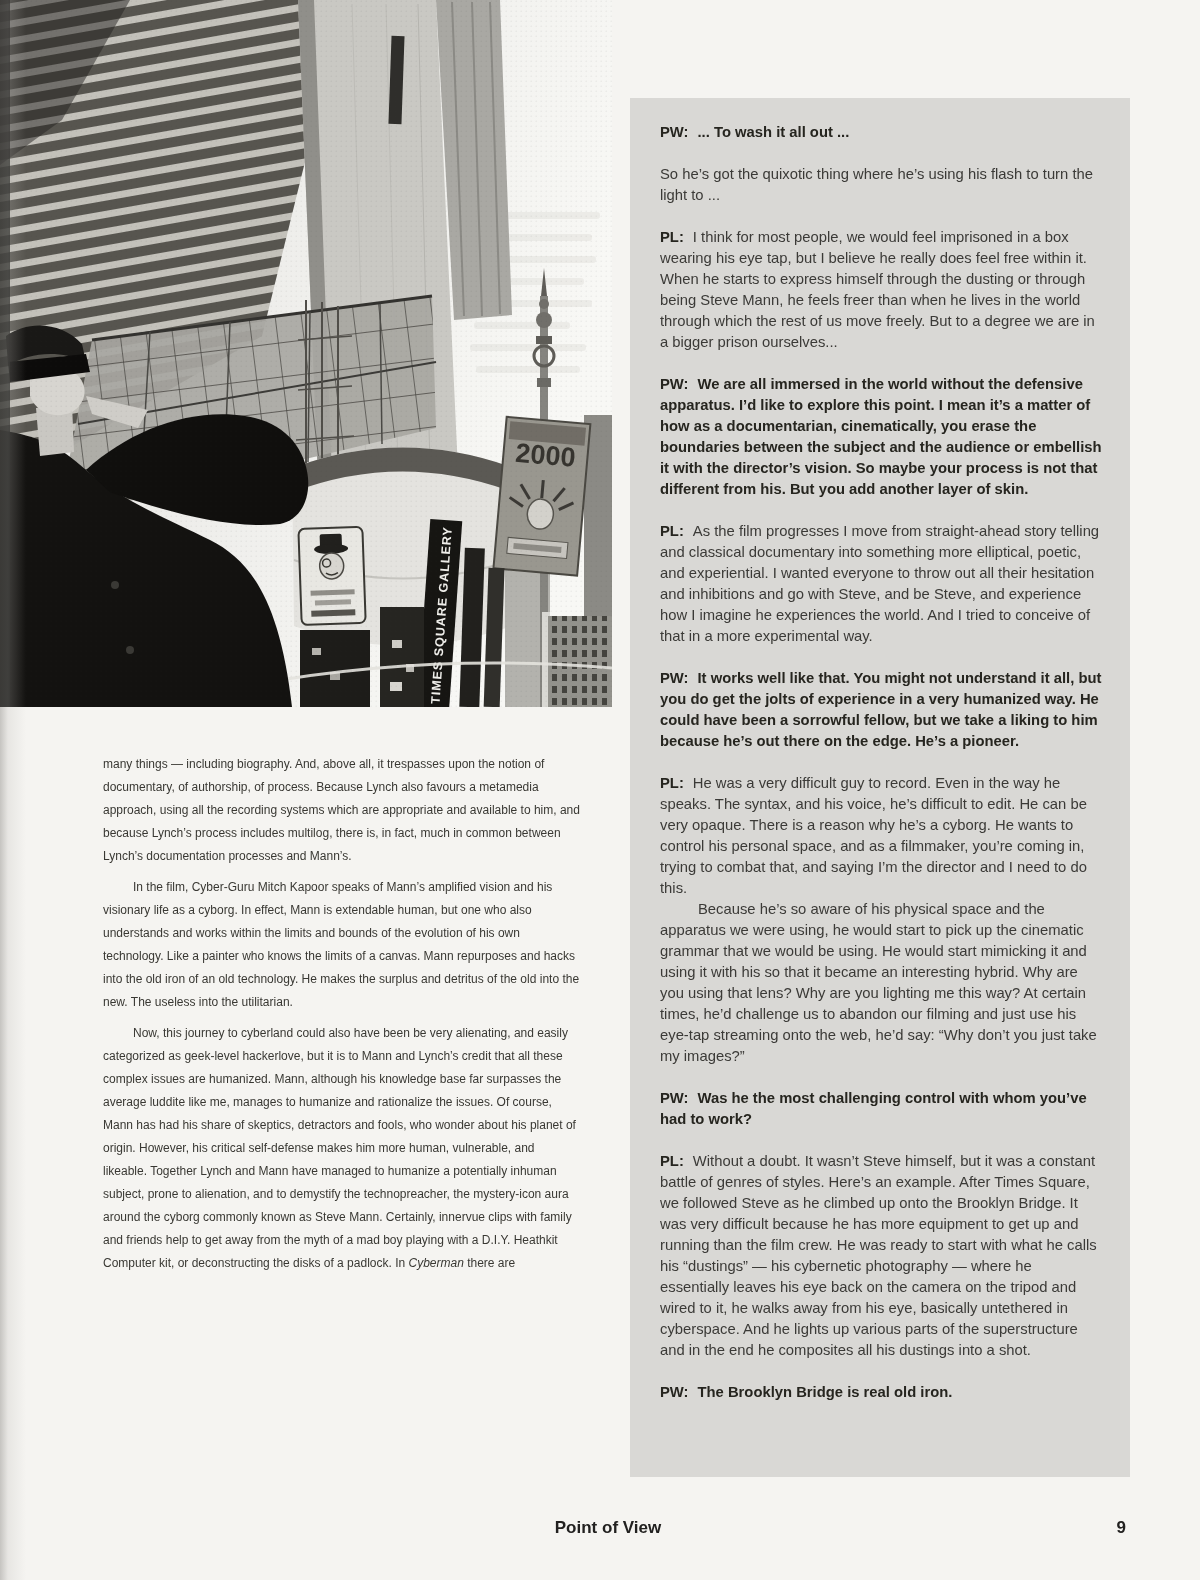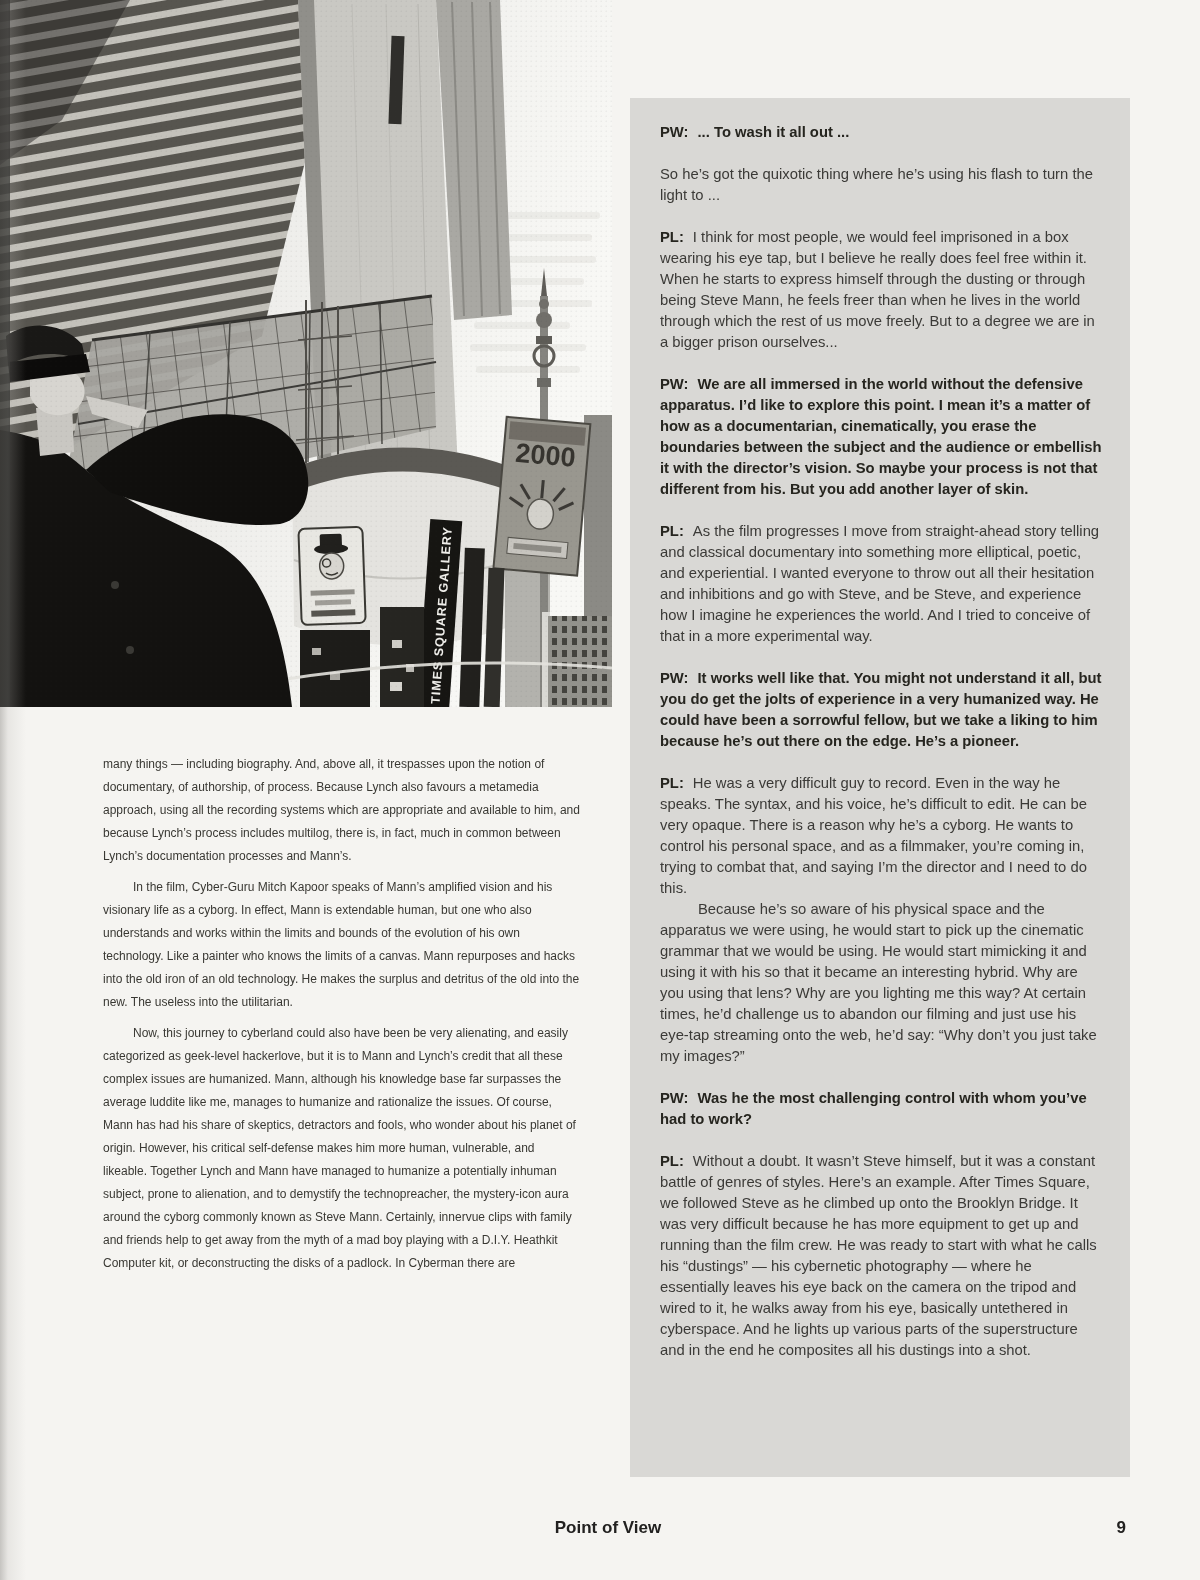--- a/index.html
+++ b/index.html
@@ -21,21 +21,21 @@
     background:#d9d8d5;padding:24px 28px 0 30px;box-sizing:border-box;overflow:hidden;
   }
   .interview p{margin:0 0 21px 0;font-size:14.8px;line-height:21px;color:#3b3a37;}
   .interview p.bold{font-weight:bold;color:#26251f;}
   .interview p .label{font-weight:bold;color:#26251f;margin-right:9px;}
   .interview p.cont{margin-top:-21px;text-indent:38px;}
 
   .article{position:absolute;left:95px;top:745px;width:494px;}
   .article p{margin:8px;font-size:12px;line-height:23px;color:#393833;}
   .article p.ind{text-indent:30px;}
-  .it{}
+  .it{font-style:italic;}
 
   .footer-title{
     position:absolute;left:0;top:1518px;width:1200px;text-align:center;
     font-weight:bold;font-size:17px;color:#222120;transform:translateX(8px);
   }
   .page-number{
     position:absolute;top:1518px;right:74px;
     font-size:17px;font-weight:bold;color:#222120;
   }
 </style>
@@ -224,20 +224,21 @@
   <p class="entry bold"><span class="label">PW:</span><span class="etext">It works well like that. You might not understand it all, but you do get the jolts of experience in a very humanized way. He could have been a sorrowful fellow, but we take a liking to him because he’s out there on the edge. He’s a pioneer.</span></p>
 
   <p class="entry"><span class="label">PL:</span><span class="etext">He was a very difficult guy to record. Even in the way he speaks. The syntax, and his voice, he’s difficult to edit. He can be very opaque. There is a reason why he’s a cyborg. He wants to control his personal space, and as a filmmaker, you’re coming in, trying to combat that, and saying I’m the director and I need to do this.</span></p>
 
   <p class="entry cont"><span class="etext">Because he’s so aware of his physical space and the apparatus we were using, he would start to pick up the cinematic grammar that we would be using. He would start mimicking it and using it with his so that it became an interesting hybrid. Why are you using that lens? Why are you lighting me this way? At certain times, he’d challenge us to abandon our filming and just use his eye-tap streaming onto the web, he’d say: “Why don’t you just take my images?”</span></p>
 
   <p class="entry bold"><span class="label">PW:</span><span class="etext">Was he the most challenging control with whom you’ve had to work?</span></p>
 
   <p class="entry"><span class="label">PL:</span><span class="etext">Without a doubt. It wasn’t Steve himself, but it was a constant battle of genres of styles. Here’s an example. After Times Square, we followed Steve as he climbed up onto the Brooklyn Bridge. It was very difficult because he has more equipment to get up and running than the film crew. He was ready to start with what he calls his “dustings” — his cybernetic photography — where he essentially leaves his eye back on the camera on the tripod and wired to it, he walks away from his eye, basically untethered in cyberspace. And he lights up various parts of the superstructure and in the end he composites all his dustings into a shot.</span></p>
 
+  <p class="entry bold"><span class="label">PW:</span><span class="etext">The Brooklyn Bridge is real old iron.</span></p>
 </section>
 
   <div class="article" id="article-paragraphs">
   <p class="apara"><span>many things — including biography. And, above all, it trespasses upon the notion of documentary, of authorship, of process. Because Lynch also favours a metamedia approach, using all the recording systems which are appropriate and available to him, and because Lynch’s process includes multilog, there is, in fact, much in common between Lynch’s documentation processes and Mann’s.</span></p>
 
   <p class="apara ind"><span>In the film, Cyber-Guru Mitch Kapoor speaks of Mann’s amplified vision and his visionary life as a cyborg. In effect, Mann is extendable human, but one who also understands and works within the limits and bounds of the evolution of his own technology. Like a painter who knows the limits of a canvas. Mann repurposes and hacks into the old iron of an old technology. He makes the surplus and detritus of the old into the new. The useless into the utilitarian.</span></p>
 
   <p class="apara ind"><span>Now, this journey to cyberland could also have been be very alienating, and easily categorized as geek-level hackerlove, but it is to Mann and Lynch’s credit that all these complex issues are humanized. Mann, although his knowledge base far surpasses the average luddite like me, manages to humanize and rationalize the issues. Of course, Mann has had his share of skeptics, detractors and fools, who wonder about his planet of origin. However, his critical self-defense makes him more human, vulnerable, and likeable. Together Lynch and Mann have managed to humanize a potentially inhuman subject, prone to alienation, and to demystify the technopreacher, the mystery-icon aura around the cyborg commonly known as Steve Mann. Certainly, innervue clips with family and friends help to get away from the myth of a mad boy playing with a D.I.Y. Heathkit Computer kit, or deconstructing the disks of a padlock. In </span><span class="it">Cyberman</span><span> there are</span></p>
 </div>
 

